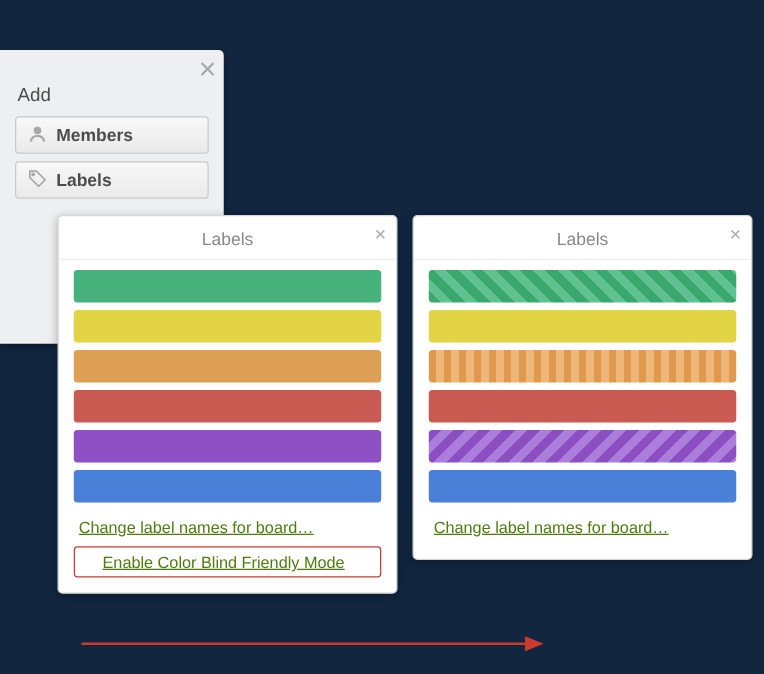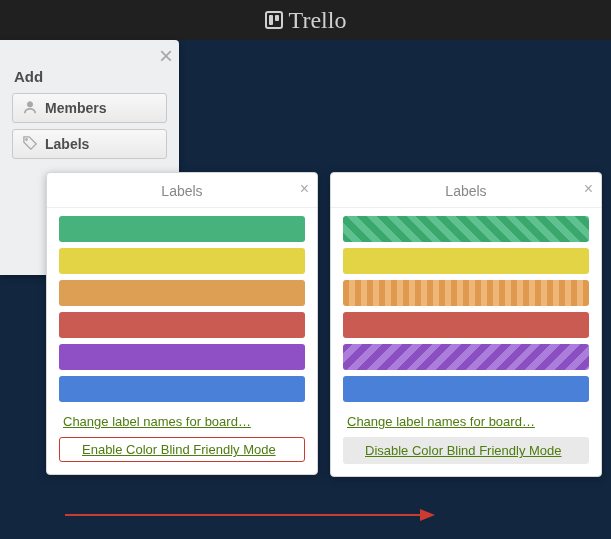--- a/index.html
+++ b/index.html
@@ -8,21 +8,21 @@
   .header{position:absolute;top:0;left:0;right:0;height:40px;background:#202020;display:flex;align-items:center;justify-content:center;}
   .logo{display:flex;align-items:center;gap:6px;}
   .logo-text{font-family:"Brush Script MT","Segoe Script",cursive;color:#d0d0d0;font-size:24px;line-height:1;}
   .logo-box{width:18px;height:18px;border:2px solid #d0d0d0;border-radius:3px;display:flex;gap:2px;padding:2px;box-sizing:border-box;}
   .logo-box > div{background:#d0d0d0;border-radius:1px;}
   .logo-col1{flex:1;height:100%;}
   .logo-col2{flex:1;height:55%;}
   
   .sidebar{position:absolute;left:0;top:40px;width:179px;background:#edeff0;border-top-right-radius:4px;box-shadow:0 2px 6px rgba(0,0,0,0.35);padding:10px 12px 110px 12px;box-sizing:border-box;}
   .sidebar-close{position:absolute;right:6px;top:4px;font-size:24px;color:#a8a8a8;cursor:pointer;line-height:1;}
-  .section-title{font-weight:700;color:#4d4d4d;font-size:15px;margin:18px 0 8px 2px;}
+  .section-title{font-weight:400;color:#4d4d4d;font-size:15px;margin:18px 0 8px 2px;}
   .side-btn{display:flex;align-items:flex-start;gap:8px;background:linear-gradient(#f8f8f8,#eaeaea);border:1px solid #c9c9c9;border-radius:3px;padding:6px 10px;margin-bottom:6px;font-size:14px;font-weight:700;color:#4d4d4d;cursor:pointer;}
   .side-btn .ico{width:14px;height:14px;display:inline-flex;align-items:center;justify-content:center;}
   .ico svg{width:14px;height:14px;fill:#a8a8a8;stroke:#a8a8a8;}
   
   .popover{position:absolute;width:272px;background:#fff;border:1px solid #d6d6d6;border-radius:4px;box-shadow:0 2px 8px rgba(0,0,0,0.25);box-sizing:border-box;}
   .pop-left{left:46px;top:172px;}
   .pop-right{left:330px;top:172px;}
   .pop-header{position:relative;text-align:center;padding:10px 0 8px 0;border-bottom:1px solid #eee;color:#888;font-size:14px;}
   .pop-close{position:absolute;right:8px;top:8px;color:#aaa;font-size:16px;cursor:pointer;line-height:1;}
   .pop-body{padding:8px 12px 12px 12px;}
@@ -35,29 +35,20 @@
   .cb-green{background:repeating-linear-gradient(45deg,#3aa76d 0 7px,#5fc190 7px 14px);}
   .cb-orange{background:repeating-linear-gradient(90deg,#e09a4f 0 6px,#efb777 6px 12px);}
   .cb-purple{background:repeating-linear-gradient(135deg,#8b4fc1 0 7px,#ab7edb 7px 14px);}
   
   .arrow{position:absolute;left:65px;top:505px;width:370px;height:20px;}
 </style>
 </head>
 <body>
 <div class="stage">
 
-  <div class="header">
-    <div class="logo">
-      <span class="logo-box">
-        <div class="logo-col1"></div>
-          <div class="logo-col2"></div>
-      </span>
-      <span class="logo-text">Trello</span>
-    </div>
-  </div>
 
   <div class="sidebar">
     <div class="sidebar-close">×</div>
     <div class="section-title">Add</div>
 
     <div class="side-btn">
       <span class="ico">
         <svg viewBox="0 0 16 16">
             <circle cx="8" cy="5" r="3"></circle>
             <path d="M2 15c0-3 3-5 6-5s6 2 6 5" fill="none" stroke-width="2"></path>
@@ -102,21 +93,20 @@
     </div>
     <div class="pop-body">
       <div class="swatch cb-green"></div>
       <div class="swatch" style="background:#e3d445"></div>
       <div class="swatch cb-orange"></div>
       <div class="swatch" style="background:#c95b52"></div>
       <div class="swatch cb-purple"></div>
       <div class="swatch" style="background:#4b80d8"></div>
 
       <div class="link-row">Change label names for board…</div>
-      <div class="link-row highlight-sel">Disable Color Blind Friendly Mode</div>
     </div>
   </div>
 
   <svg class="arrow" viewBox="0 0 370 20">
     <line x1="0" y1="10" x2="355" y2="10" stroke="#cc3b2f" stroke-width="2"></line>
     <polygon points="355,4 370,10 355,16" fill="#cc3b2f"></polygon>
   </svg>
 
 </div>
 

